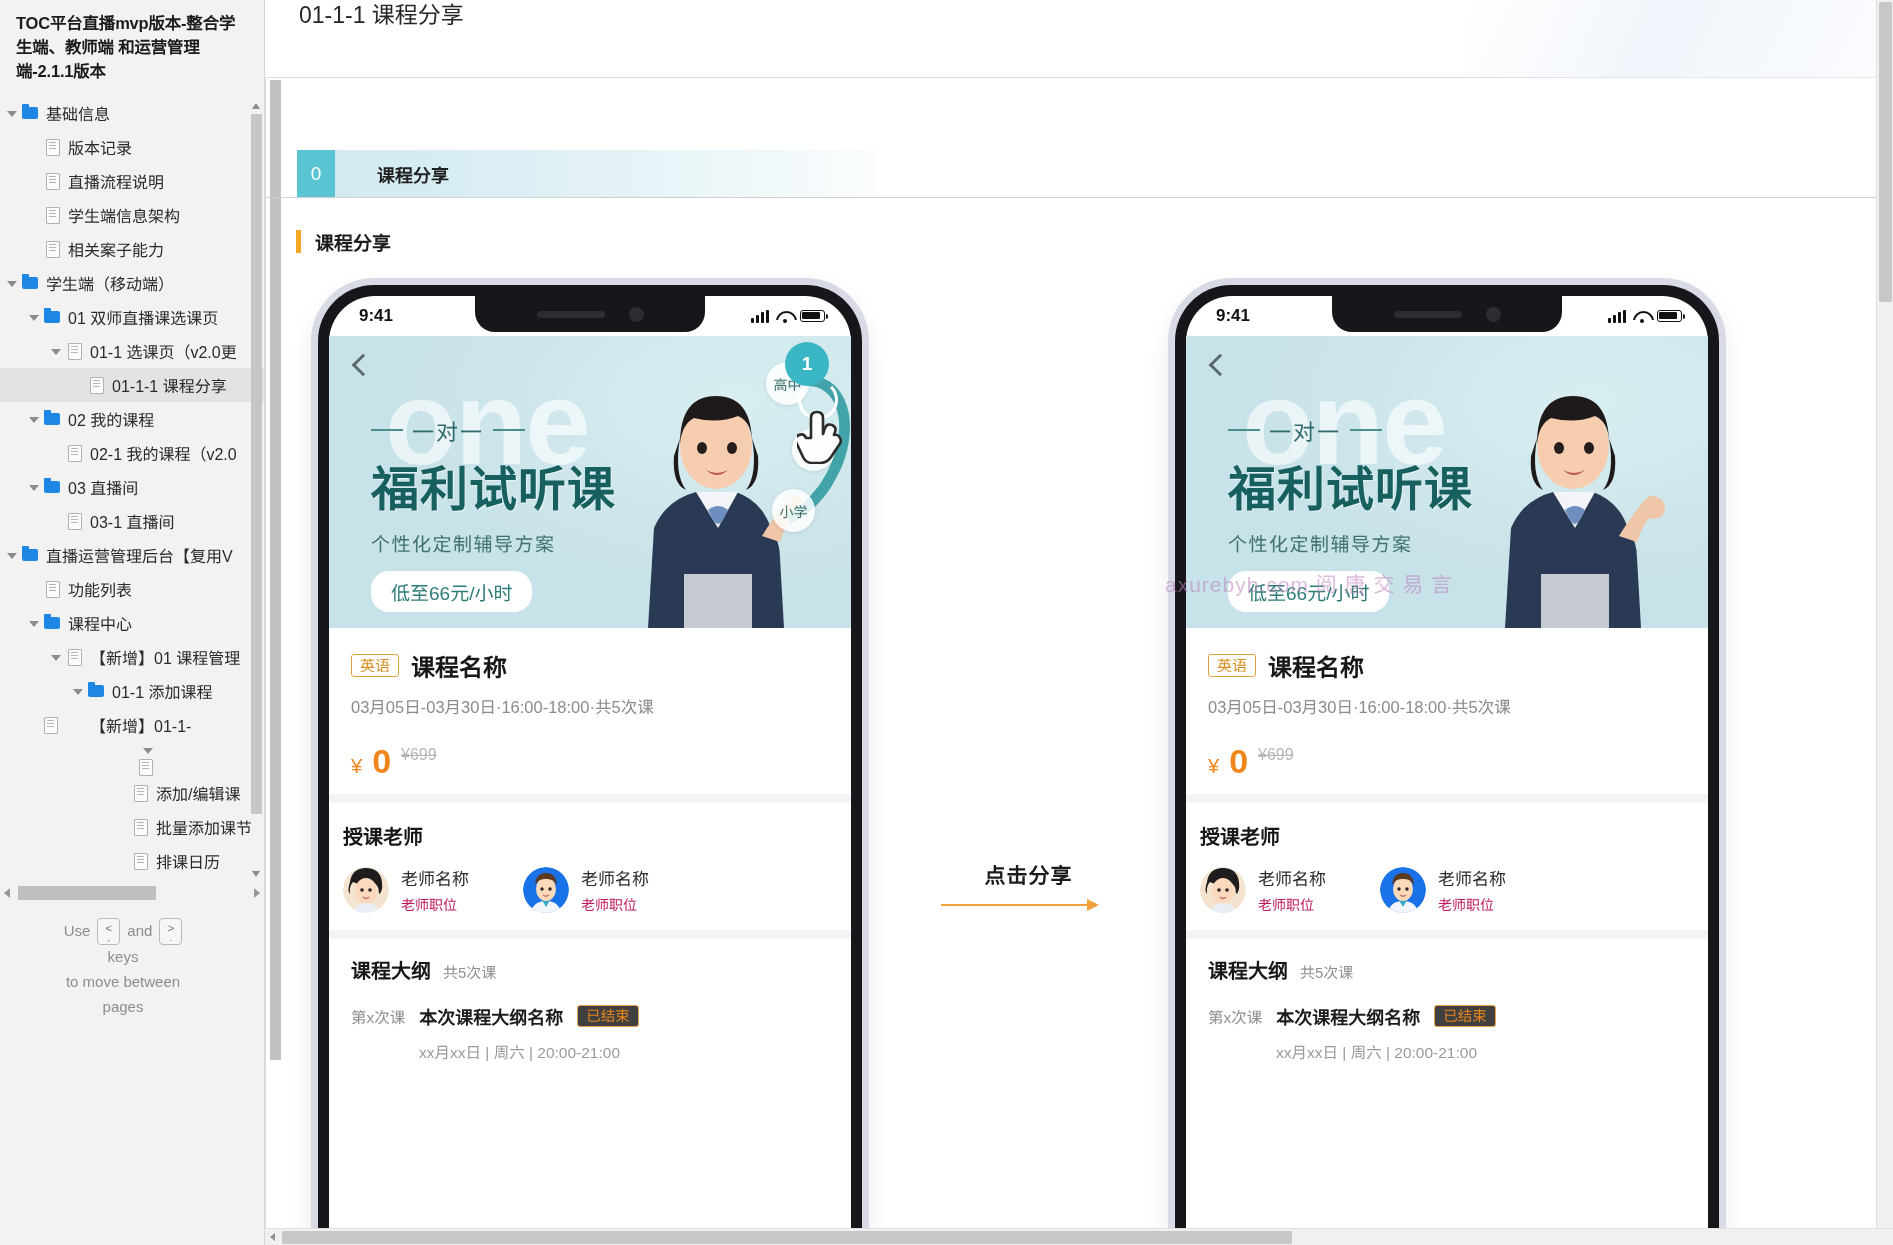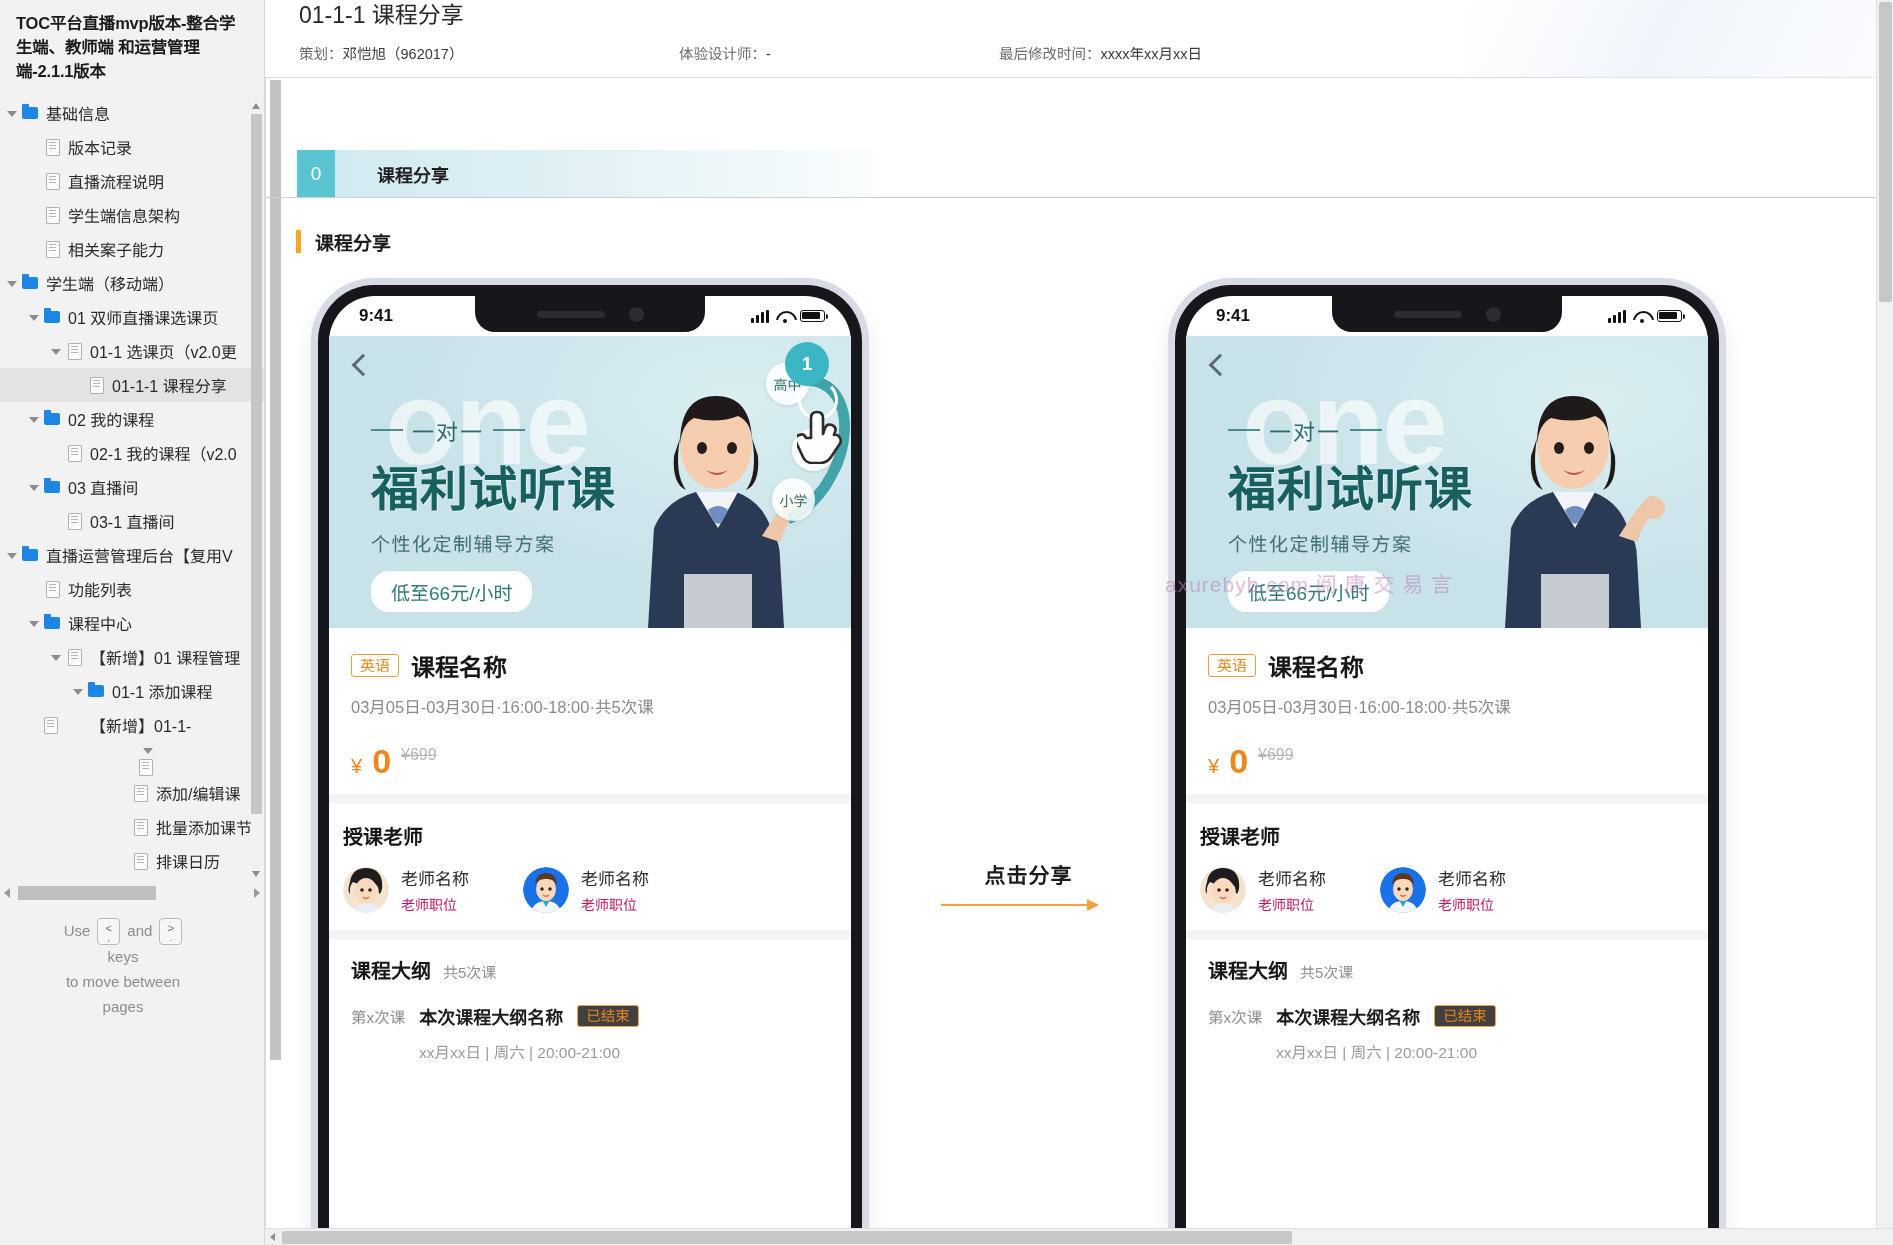--- a/index.html
+++ b/index.html
@@ -459,21 +459,21 @@
     width: 43px; height: 43px;
     border-radius: 50%;
     background: rgba(255,255,255,.85);
     color: #3d6f6e;
     font-size: 14px;
     display: flex; align-items: center; justify-content: center;
     box-shadow: 0 1px 4px rgba(0,0,0,.10);
   }
   .grade-pill.g1 { right: 28px; top: 0; }
   .grade-pill.g2 { right: 2px;  top: 66px; }
-  .grade-pill.g3 { right: 22px; top: 116px; }
+  .grade-pill.g3 { right: 22px; top: 127px; }
   .grade-arc {
     position: absolute;
     right: -6px; top: 8px;
     width: 110px; height: 164px;
     border: 11px solid #2e9aa0;
     border-radius: 50%;
     border-left-color: transparent;
     border-bottom-color: transparent;
     transform: rotate(28deg);
     opacity: .88;
@@ -774,31 +774,20 @@
       <div>to move between</div>
       <div>pages</div>
     </div>
   </aside>
 
   <main class="main">
 
     <div class="main-header">
       <div class="hdr-wash"></div>
       <h1 class="doc-title">01-1-1 课程分享</h1>
-      <div class="meta-row">
-        <div class="meta-item meta-planner">
-          <span>策划：</span><span class="val">邓恺旭（962017）</span>
-        </div>
-        <div class="meta-item meta-designer">
-          <span>体验设计师：</span><span class="val">-</span>
-        </div>
-        <div class="meta-item">
-          <span>最后修改时间：</span><span class="val">xxxx年xx月xx日</span>
-        </div>
-      </div>
     </div>
 
     <div class="content-wrap">
       <div class="left-rule"></div>
       <div class="gutter-scroll"></div>
 
       <div class="section-tab">
         <div class="num">0</div>
         <div class="name">课程分享</div>
       </div>

